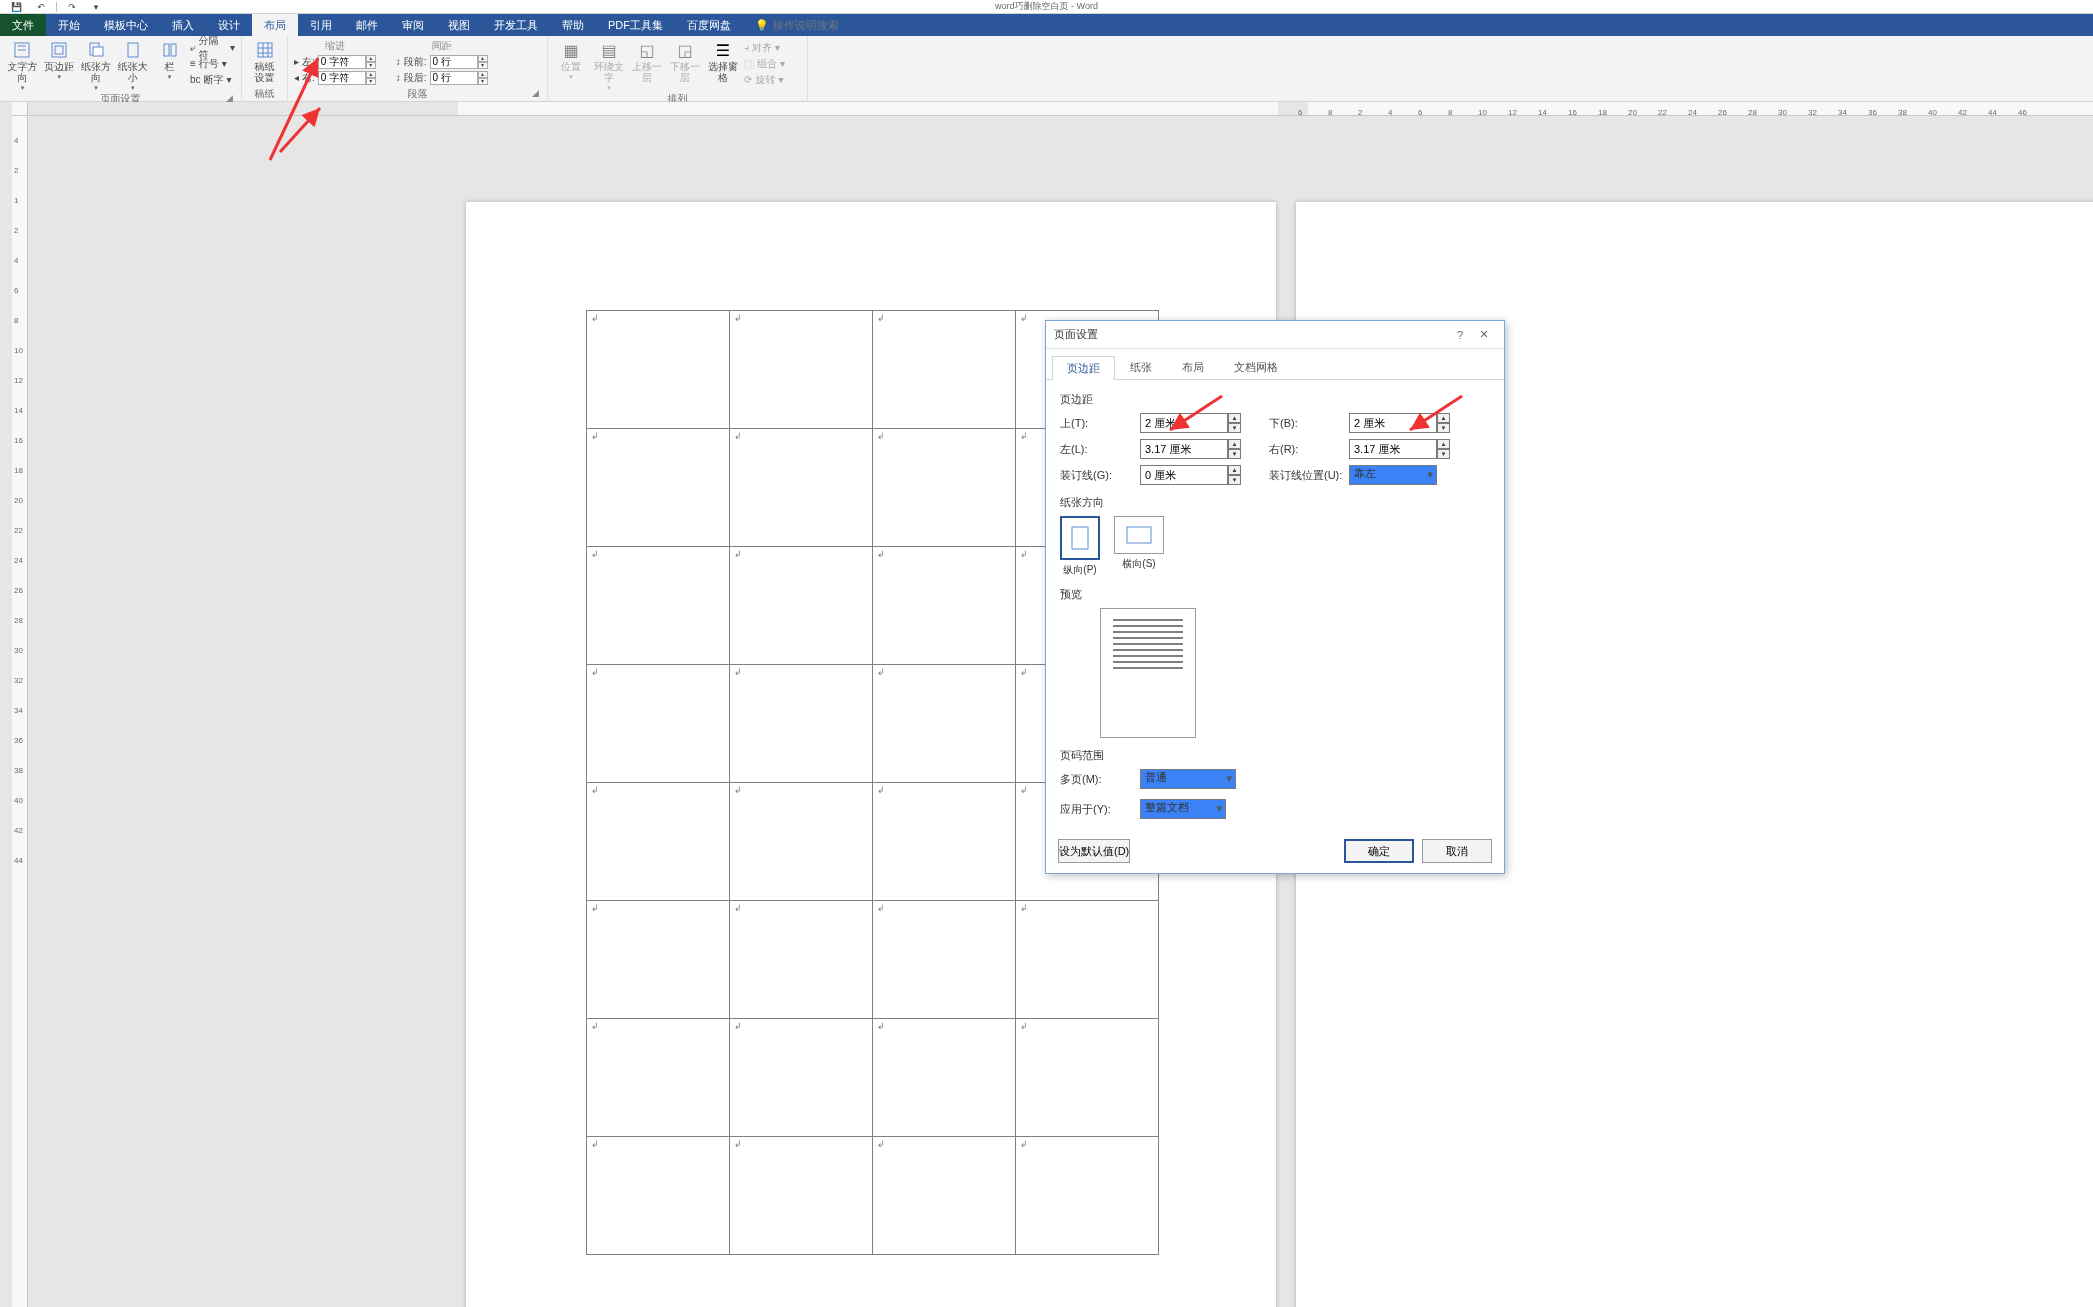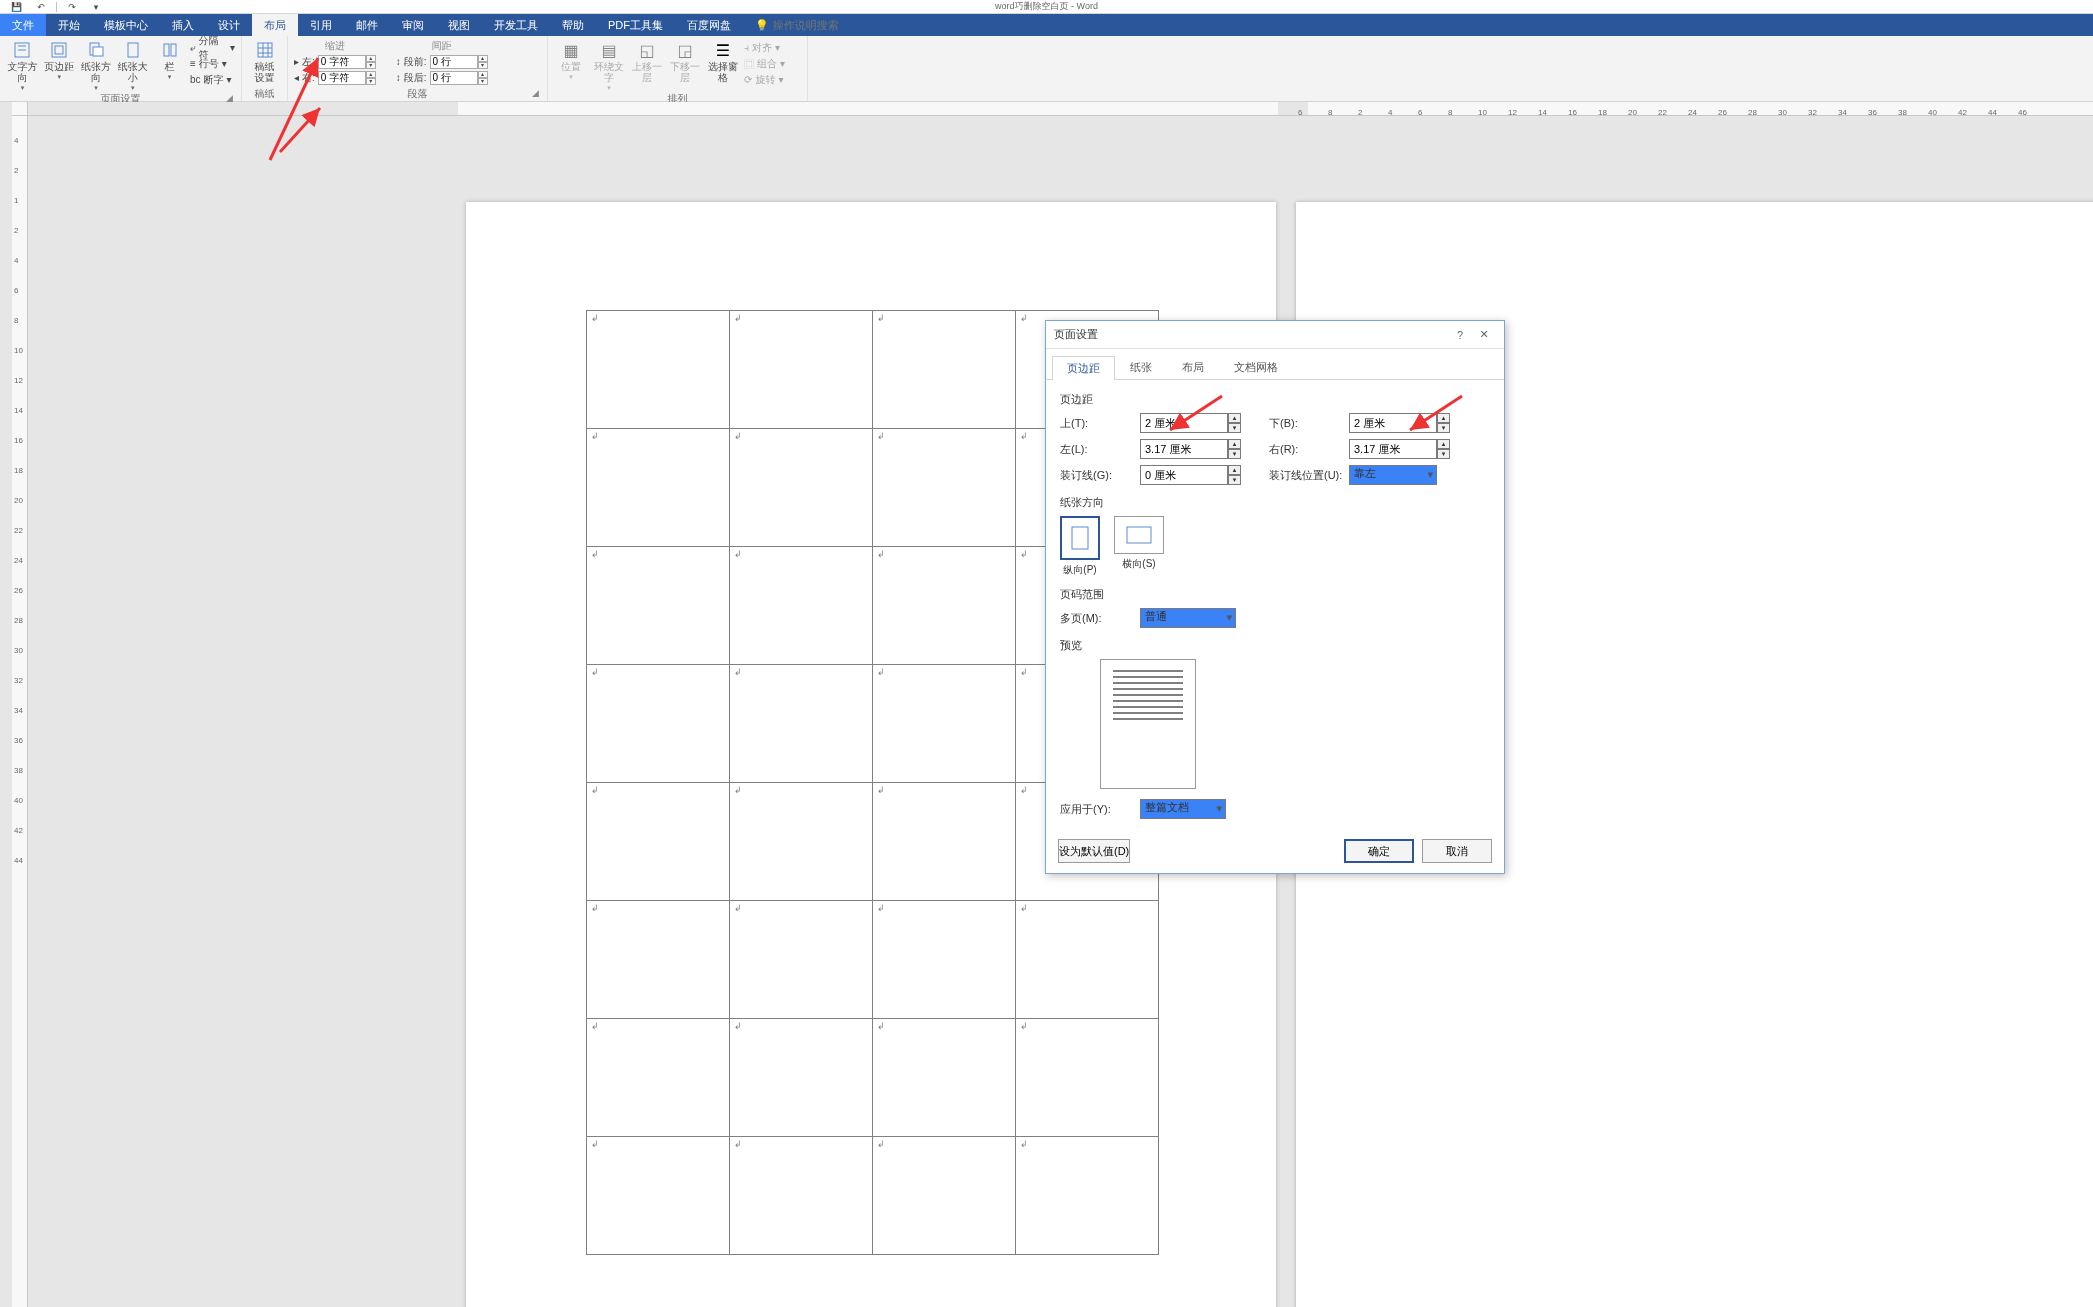--- a/index.html
+++ b/index.html
@@ -8,21 +8,21 @@
 
 .titlebar { height:14px; background:#fff; border-bottom:1px solid #d4d4d4; display:flex; align-items:center; position:relative; }
 .qat { display:flex; align-items:center; gap:2px; padding-left:6px; }
 .qat .btn { width:22px; height:12px; display:flex; align-items:center; justify-content:center; font-size:9px; color:#4a4a4a; }
 .qat .sep { width:1px; height:10px; background:#c0c0c0; margin:0 2px; }
 .title-center { position:absolute; left:50%; transform:translateX(-50%); font-size:9px; color:#6a6a6a; white-space:nowrap; }
 
 
 .tabs { height:22px; background:#2b579a; display:flex; align-items:stretch; padding-left:0; }
 .tab { padding:0 12px; font-size:11px; color:#fff; display:flex; align-items:center; cursor:pointer; }
-.tab.file { background:#3b82f6; }
+.tab.file { background:#14532d; }
 .tab.active { background:#f3f3f3; color:#2b579a; }
 .tab .bulb { margin-right:4px; }
 .tell-input { background:transparent; border:none; color:#cfd9ec; font-size:11px; outline:none; width:120px; }
 
 
 .ribbon { height:66px; background:#f3f3f3; border-bottom:1px solid #d4d4d4; display:flex; }
 .group { border-right:1px solid #e1e1e1; padding:2px 6px 0; display:flex; flex-direction:column; }
 .group-body { flex:1; display:flex; align-items:flex-start; gap:4px; }
 .group-label { height:14px; font-size:10px; color:#6a6a6a; text-align:center; position:relative; }
 .group-label .launcher { position:absolute; right:2px; top:1px; font-size:9px; color:#8a8a8a; cursor:pointer; }
@@ -497,39 +497,39 @@
               <svg width="26" height="18">
                 <rect x="1" y="1" width="24" height="16" fill="none" stroke="#5b8bd4"></rect>
               </svg>
             </div>
           <div class="olbl">横向(S)</div>
         </div>
       </div>
     </div>
 
     <div class="sect">
+      <div class="sect-title">预览</div>
+      <div class="preview-box">
+        <span></span>
+          <span></span>
+          <span></span>
+          <span></span>
+          <span></span>
+          <span></span>
+          <span></span>
+          <span></span>
+          <span></span>
+      </div>
+    </div>
+
+    <div class="sect">
       <div class="sect-title">页码范围</div>
       <div class="frow">
         <label>多页(M):</label>
         <div class="fsel" style="width:96px">普通</div>
-      </div>
-    </div>
-
-    <div class="sect">
-      <div class="sect-title">预览</div>
-      <div class="preview-box">
-        <span></span>
-          <span></span>
-          <span></span>
-          <span></span>
-          <span></span>
-          <span></span>
-          <span></span>
-          <span></span>
-          <span></span>
       </div>
     </div>
 
     <div class="frow" style="margin-top:8px">
       <label>应用于(Y):</label>
       <div class="fsel" style="width:86px">整篇文档</div>
     </div>
   </div>
 
   <div class="dlg-foot">

